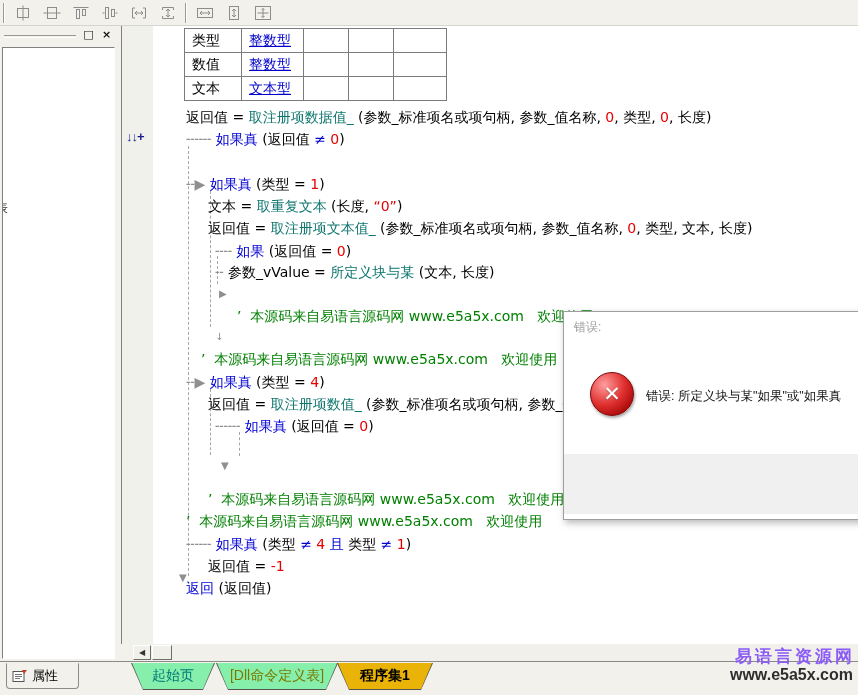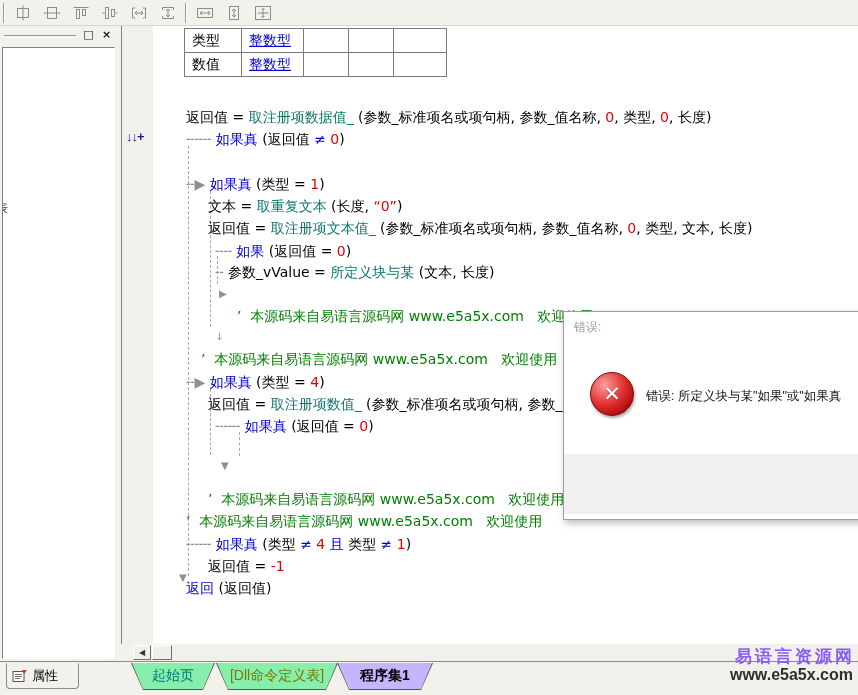--- a/index.html
+++ b/index.html
@@ -87,21 +87,21 @@
   .scroll-btn { left:4px; width:18px; font-size:8px; color:#333; }
   .scroll-thumb { left:23px; width:20px; }
   .bottom-line { position:absolute; left:0; top:661px; width:858px; height:1px; background:#8a8a86; }
   .tabbar { position:absolute; left:121px; top:662px; width:737px; height:33px; background:#f2f1ec; }
   .tab { position:absolute; top:1px; height:27px; }
   .tab .shape-outer { position:absolute; inset:0; background:#55554f;
     clip-path:polygon(0 0, 100% 0, calc(100% - 12px) 100%, 12px 100%); }
   .tab .shape-inner { position:absolute; left:1px; right:1px; top:0; bottom:1px; background:#86efac;
     clip-path:polygon(0 0, 100% 0, calc(100% - 11px) 100%, 11px 100%);
     display:flex; align-items:center; justify-content:center; font-size:14px; }
-  .tab.active .shape-inner { background:#c4b5fd; font-weight:bold; }
+  .tab.active .shape-inner { background:#eab308; font-weight:bold; }
   .watermark-name { position:absolute; right:3px; top:645px; font-size:17px; font-weight:bold;
     color:#8b5cf6; letter-spacing:3px; z-index:6; font-family:"DejaVu Sans", sans-serif; }
   .watermark-url { position:absolute; right:5px; top:666px; font-size:16px; font-weight:bold;
     color:#2e2e2e; z-index:6; }
 </style>
 </head>
 <body>
 
 <div class="toolbar">
   <div class="tb-sep"></div>
@@ -209,20 +209,27 @@
         <tr>
           <td class="c0">类型</td>
           <td class="c1">整数型</td>
           <td class="c2"></td>
           <td class="c3"></td>
           <td class="c4"></td>
         </tr>
         <tr>
           <td class="c0">数值</td>
           <td class="c1">整数型</td>
+          <td class="c2"></td>
+          <td class="c3"></td>
+          <td class="c4"></td>
+        </tr>
+        <tr>
+          <td class="c0">文本</td>
+          <td class="c1">文本型</td>
           <td class="c2"></td>
           <td class="c3"></td>
           <td class="c4"></td>
         </tr>
       </tbody>
   </table>
   <div id="flow-lines">
       <div class="vdash" style="left: 66px; top: 120px; height: 430px;"></div>
       <div class="vdash" style="left: 88px; top: 165px; height: 136px;"></div>
       <div class="vdash" style="left: 95px; top: 230px; height: 28px;"></div>

